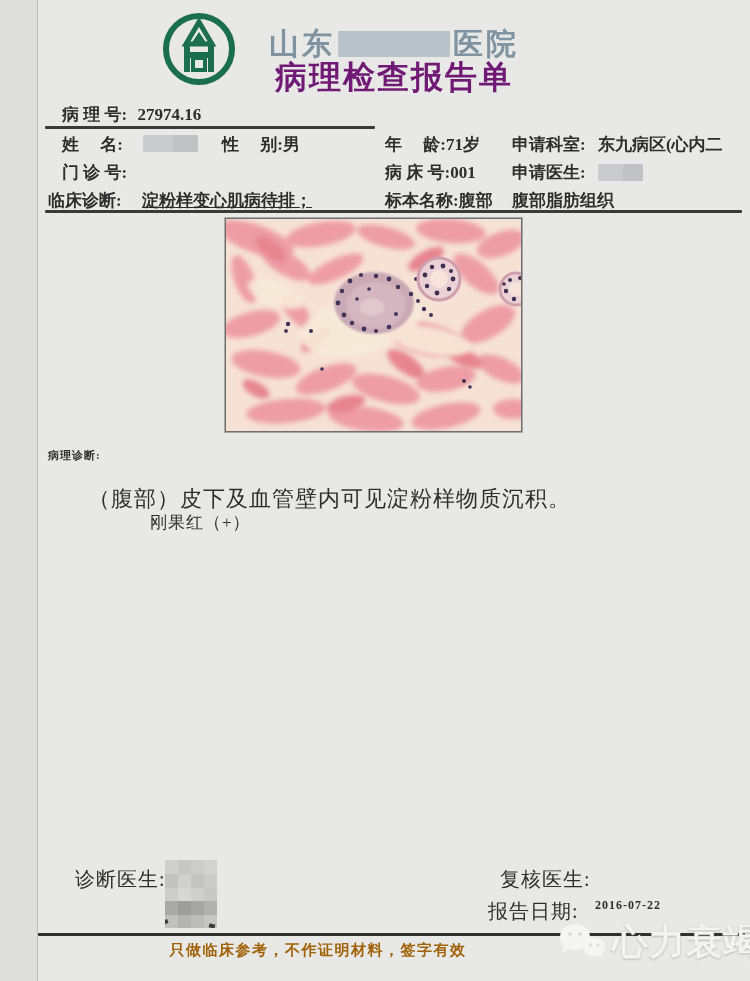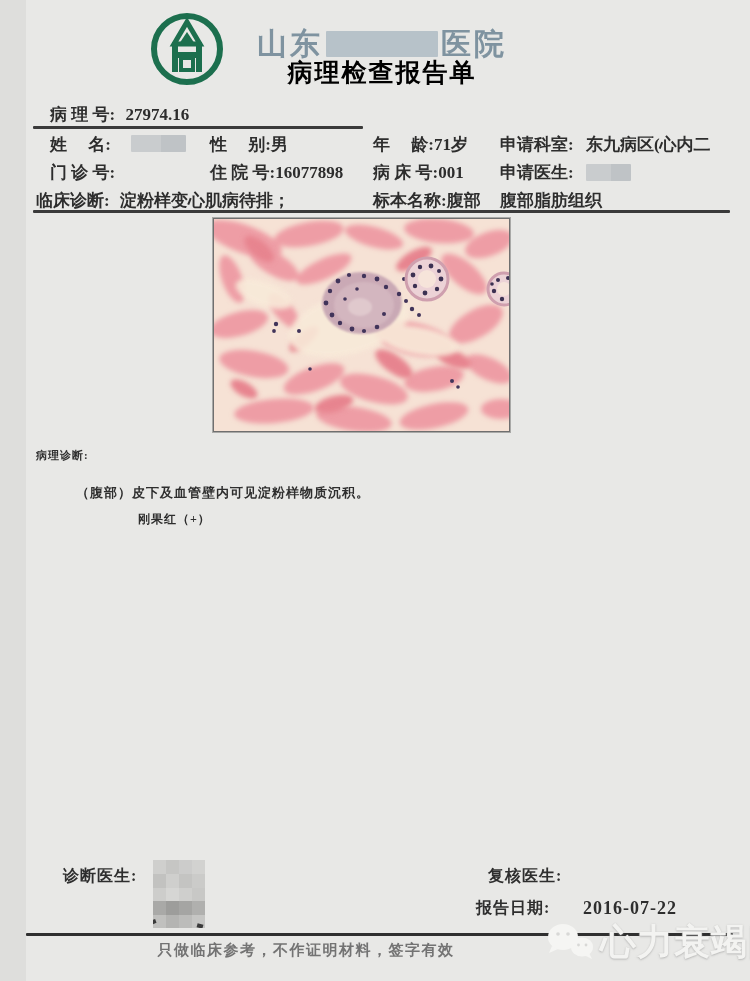--- a/index.html
+++ b/index.html
@@ -4,51 +4,51 @@
 <style>
   html,body{margin:0;padding:0;}
   body{
     width:750px;height:981px;overflow:hidden;
     background:#e8e8e6;
     font-family:"Liberation Serif","DejaVu Serif",serif;
     color:#2e2e2e;
     position:relative;
   }
   .scan-strip{position:absolute;left:0;top:0;width:37px;height:981px;background:#dededc;border-right:1px solid #bebebc;}
-  .page{position:absolute;left:26px;top:0;width:712px;height:981px;background:#e8e8e6;}
+  .page{position:absolute;left:38px;top:0;width:712px;height:981px;background:#e8e8e6;}
 
   
   .logo{position:absolute;left:122px;top:10px;width:78px;height:78px;}
   .hospital-line{position:absolute;left:0;top:24px;width:712px;text-align:center;
     font-size:30px;font-weight:600;letter-spacing:3px;color:#7f93a0;white-space:nowrap;}
   .hosp-redact{display:inline-block;width:112px;height:26px;background:#b7c2c9;vertical-align:-3px;margin:0 3px;border-radius:1px;}
   .report-title{position:absolute;left:0;top:56px;width:712px;text-align:center;
-    font-size:25px;font-weight:700;letter-spacing:2px;color:#000000;}
+    font-size:32px;font-weight:700;letter-spacing:2px;color:#701a75;}
 
   
   .row{position:absolute;font-size:17px;font-weight:600;white-space:nowrap;color:#2d2d2d;}
   .hline{position:absolute;background:#3a3a3a;height:3px;border-radius:1px;}
   .redact{display:inline-block;background:linear-gradient(90deg,#c9ccce 0 55%,#bfc3c6 55% 100%);vertical-align:-3px;border-radius:1px;}
 
   
   .micro{position:absolute;left:187px;top:218px;width:295px;height:212px;border:1px solid #6f6f6f;outline:1px solid #a9a9a7;background:#f6e2d5;}
 
   
   .dx-label{position:absolute;left:10px;top:448px;font-size:11px;font-weight:700;letter-spacing:1px;}
-  .dx1{position:absolute;left:50px;top:484px;font-size:13px;font-weight:700;letter-spacing:1px;}
-  .dx2{position:absolute;left:112px;top:511px;font-size:12px;font-weight:700;letter-spacing:1px;}
-
-  
-  .sig-label{position:absolute;font-size:16px;font-weight:700;letter-spacing:1px;}
+  .dx1{position:absolute;left:50px;top:484px;font-size:22px;font-weight:400;letter-spacing:1px;}
+  .dx2{position:absolute;left:112px;top:511px;font-size:17px;font-weight:400;letter-spacing:1px;}
+
+  
+  .sig-label{position:absolute;font-size:20px;font-weight:400;letter-spacing:1px;}
   .sig-mosaic{position:absolute;left:127px;top:860px;width:52px;height:68px;}
-  .date-val{position:absolute;left:557px;top:898px;font-size:18px;font-weight:600;letter-spacing:1px;}
+  .date-val{position:absolute;left:557px;top:898px;font-size:12px;font-weight:600;letter-spacing:1px;}
 
   
   .footer-line{position:absolute;left:0px;top:933px;width:707px;height:3px;background:#2f2f2f;border-radius:1px;}
-  .disclaimer{position:absolute;left:0;top:941px;width:560px;text-align:center;font-size:15px;font-weight:700;letter-spacing:1.5px;color:#737373;}
+  .disclaimer{position:absolute;left:0;top:941px;width:560px;text-align:center;font-size:15px;font-weight:700;letter-spacing:1.5px;color:#a16207;}
 
   
   .watermark{position:absolute;left:518px;top:918px;display:flex;align-items:center;z-index:5;}
   .wm-text{font-family:"Liberation Sans","DejaVu Sans",sans-serif;font-size:36px;font-weight:700;color:#f3f3f1;
     letter-spacing:1px;text-shadow:0 0 1px #c9c9c7,0 1px 2px rgba(150,150,150,.6);white-space:nowrap;}
 </style>
 </head>
 <body>
 
 <div class="scan-strip"></div>
@@ -84,34 +84,31 @@
   </div>
   <div class="row" style="left:347px;top:133px;">
     <span>年　 龄:</span><span>71岁</span>
   </div>
   <div class="row" style="left:474px;top:133px;">
     <span>申请科室:</span>
     <span style="margin-left:8px;">东九病区(心内二</span>
   </div>
 
   <div class="row" style="left:24px;top:161px;">门 诊 号:</div>
-  <div class="row" style="left:184px;top:161px;">
-    <span>住 院 号:</span><span>16077898</span>
-  </div>
   <div class="row" style="left:347px;top:161px;">
     <span>病 床 号:</span><span>001</span>
   </div>
   <div class="row" style="left:474px;top:161px;">
     <span>申请医生:</span>
     <span class="redact" style="width:45px;height:17px;margin-left:8px;"></span>
   </div>
 
   <div class="row" style="left:10px;top:189px;">
     <span>临床诊断:</span>
-    <span style="margin-left:6px;">淀粉样变心肌病待排；</span>
+    <span style="margin-left:16px;text-decoration:underline;">淀粉样变心肌病待排；</span>
   </div>
   <div class="row" style="left:347px;top:189px;">
     <span>标本名称:</span><span>腹部</span>
   </div>
   <div class="row" style="left:474px;top:189px;">腹部脂肪组织</div>
 
   <div class="hline" style="left:7px;top:210px;width:697px;"></div>
 
   <div class="micro">
     <svg width="295" height="212" viewBox="0 0 295 212">

